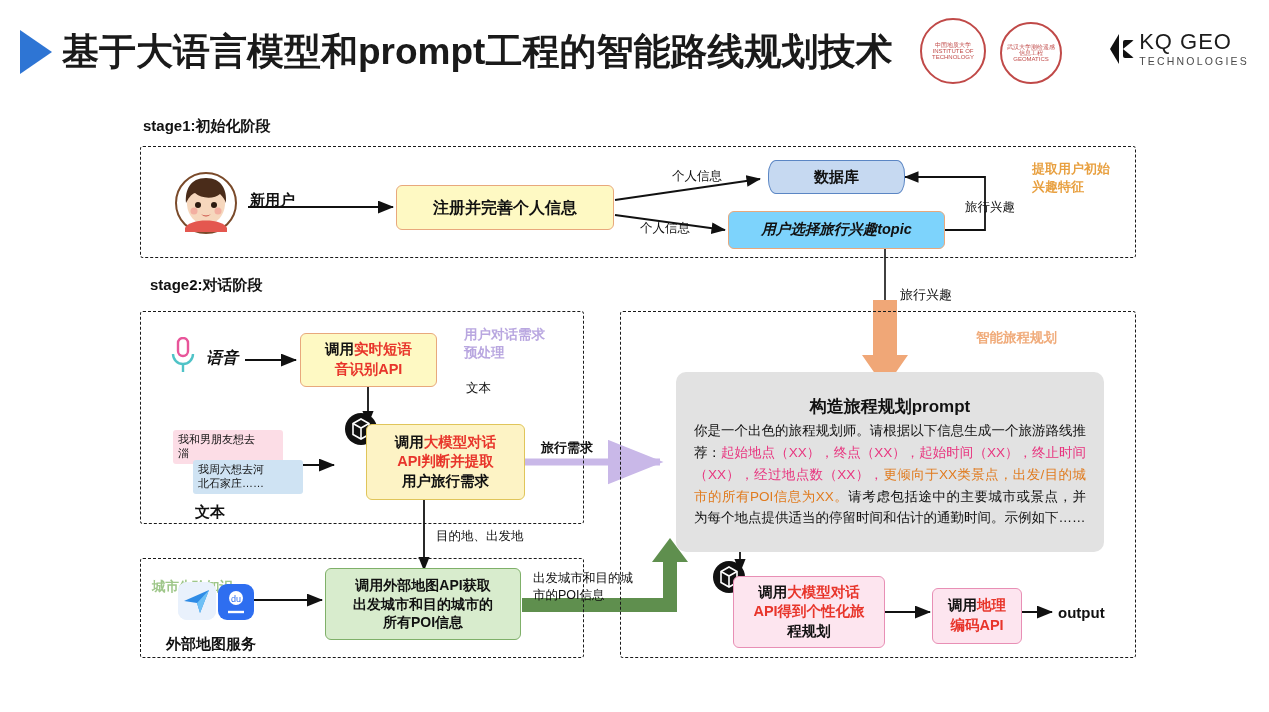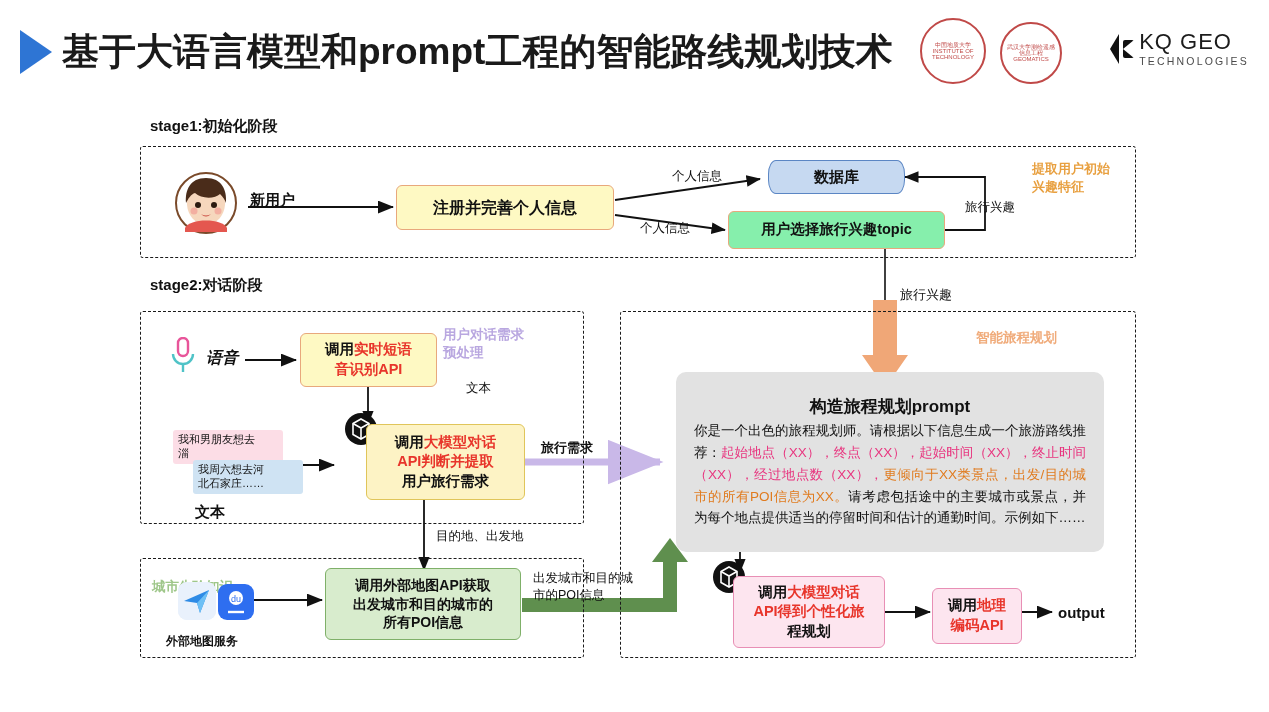--- a/index.html
+++ b/index.html
@@ -57,21 +57,21 @@
   
   .node {
     position:absolute;
     display:flex; align-items:center; justify-content:center;
     text-align:center;
     border-radius:6px;
     font-weight:bold;
     line-height:1.35;
   }
   .n-peach { background:#fef9c3; border:1.6px solid #e8a87c; color:#111; }
-  .n-peach2{ background:#86efac; border:1.6px solid #e8a87c; color:#111; }
+  .n-peach2{ background:#7dd3fc; border:1.6px solid #e8a87c; color:#111;font-style:italic; }
   .n-db    { background:#c6d9f1; border:1.6px solid #5b86c4; color:#111; border-radius:8px/14px; }
   .n-yellow{ background:#fdf3c5; border:1.6px solid #e0c55a; color:#111; }
   .n-pink  { background:#fde5ef; border:1.6px solid #e88fb5; color:#111; }
   .n-green { background:#d8eccd; border:1.6px solid #7fb069; color:#111; }
   .n-gray  { background:#e2e2e2; border:none; color:#111; border-radius:10px; }
 
   .hl-red { color:#e8352b; }
   .hl-orange { color:#e07b1f; }
   .hl-pink { color:#e8357f; }
 
@@ -185,21 +185,21 @@
 
     <path d="M740 552 L740 572" stroke="#111" stroke-width="1.8" fill="none" marker-end="url(#ah)"></path>
 
     <line x1="885" y1="612" x2="930" y2="612" stroke="#111" stroke-width="2" marker-end="url(#ah)"></line>
 
     <line x1="1021" y1="612" x2="1052" y2="612" stroke="#111" stroke-width="2" marker-end="url(#ah)"></line>
 
     <line x1="248" y1="600" x2="322" y2="600" stroke="#111" stroke-width="2" marker-end="url(#ah)"></line>
   </svg>
 
-  <div class="stage-label" style="left:150px; top:117px;">stage1:初始化阶段</div>
+  <div class="stage-label" style="left:143px; top:117px;">stage1:初始化阶段</div>
   <div class="dashed-box" style="left:140px; top:146px; width:996px; height:112px;"></div>
 
   <div class="avatar" style="left:175px; top:172px;">
     <svg width="62" height="62" viewBox="0 0 62 62">
       <circle cx="31" cy="31" r="30" fill="#fff" stroke="#7a4a2a" stroke-width="2"></circle>
       <path d="M31 8 C16 8 11 20 12 33 C13 44 20 52 31 52 C42 52 49 44 50 33 C51 20 46 8 31 8 Z" fill="#f6d7bd"></path>
       <path d="M31 6 C15 6 10 18 11 31 C13 27 16 22 20 21 C26 27 40 27 45 22 C48 25 50 28 51 31 C52 18 47 6 31 6 Z" fill="#4a2c1a"></path>
       <circle cx="23" cy="33" r="3" fill="#2b1a10"></circle>
       <circle cx="39" cy="33" r="3" fill="#2b1a10"></circle>
       <circle cx="19" cy="39" r="3.5" fill="#f3a59a" opacity=".8"></circle>
@@ -267,21 +267,21 @@
 淄</span>
   </div>
   <div class="bubble b-blue" style="left:193px; top:460px; width:110px;">
     <span style="white-space:pre-line;">我周六想去河
 北石家庄……</span>
   </div>
   <div class="lbl bold" style="left:195px; top:502px; font-size:15px;">文本</div>
 
   <div class="lbl bold" style="left:541px; top:440px; font-size:13px;">旅行需求</div>
 
-  <div class="lbl purple" style="left:443px; top:326px; white-space:pre-line; line-height:1.35;">用户对话需求
+  <div class="lbl purple" style="left:464px; top:326px; white-space:pre-line; line-height:1.35;">用户对话需求
 预处理</div>
 
   <div class="lbl" style="left:436px; top:528px;">目的地、出发地</div>
 
   <div class="dashed-box thin" style="left:140px; top:558px; width:444px; height:100px;"></div>
   <div class="lbl greenish" style="left:152px; top:578px;">城市先验知识</div>
 
   <div class="appicon" style="left:178px; top:582px; background:#e8f0fb;">
     <svg width="38" height="38" viewBox="0 0 38 38">
       <rect width="38" height="38" rx="9" fill="#e9f1fc"></rect>
@@ -290,21 +290,21 @@
     </svg>
   </div>
   <div class="appicon" style="left:218px; top:584px;">
     <svg width="36" height="36" viewBox="0 0 36 36">
       <rect width="36" height="36" rx="9" fill="#2e6ef0"></rect>
       <circle cx="18" cy="14" r="7" fill="#fff"></circle>
       <text x="18" y="18" font-size="9" text-anchor="middle" fill="#2e6ef0" font-family="sans-serif">du</text>
       <path d="M10 28 h16" stroke="#fff" stroke-width="2.4"></path>
     </svg>
   </div>
-  <div class="lbl bold" style="left:166px; top:634px; font-size:12px;">外部地图服务</div>
+  <div class="lbl bold" style="left:166px; top:634px; font-size:15px;">外部地图服务</div>
 
   <div class="node n-green" style="left:325px; top:568px; width:196px; height:72px; font-size:14px; white-space:pre-line;">调用外部地图API获取
 出发城市和目的城市的
 所有POI信息</div>
 
   <div class="lbl" style="left:533px; top:570px; white-space:pre-line; line-height:1.35;">出发城市和目的城
 市的POI信息</div>
 
   <div class="dashed-box thin" style="left:620px; top:311px; width:516px; height:347px;"></div>
 

